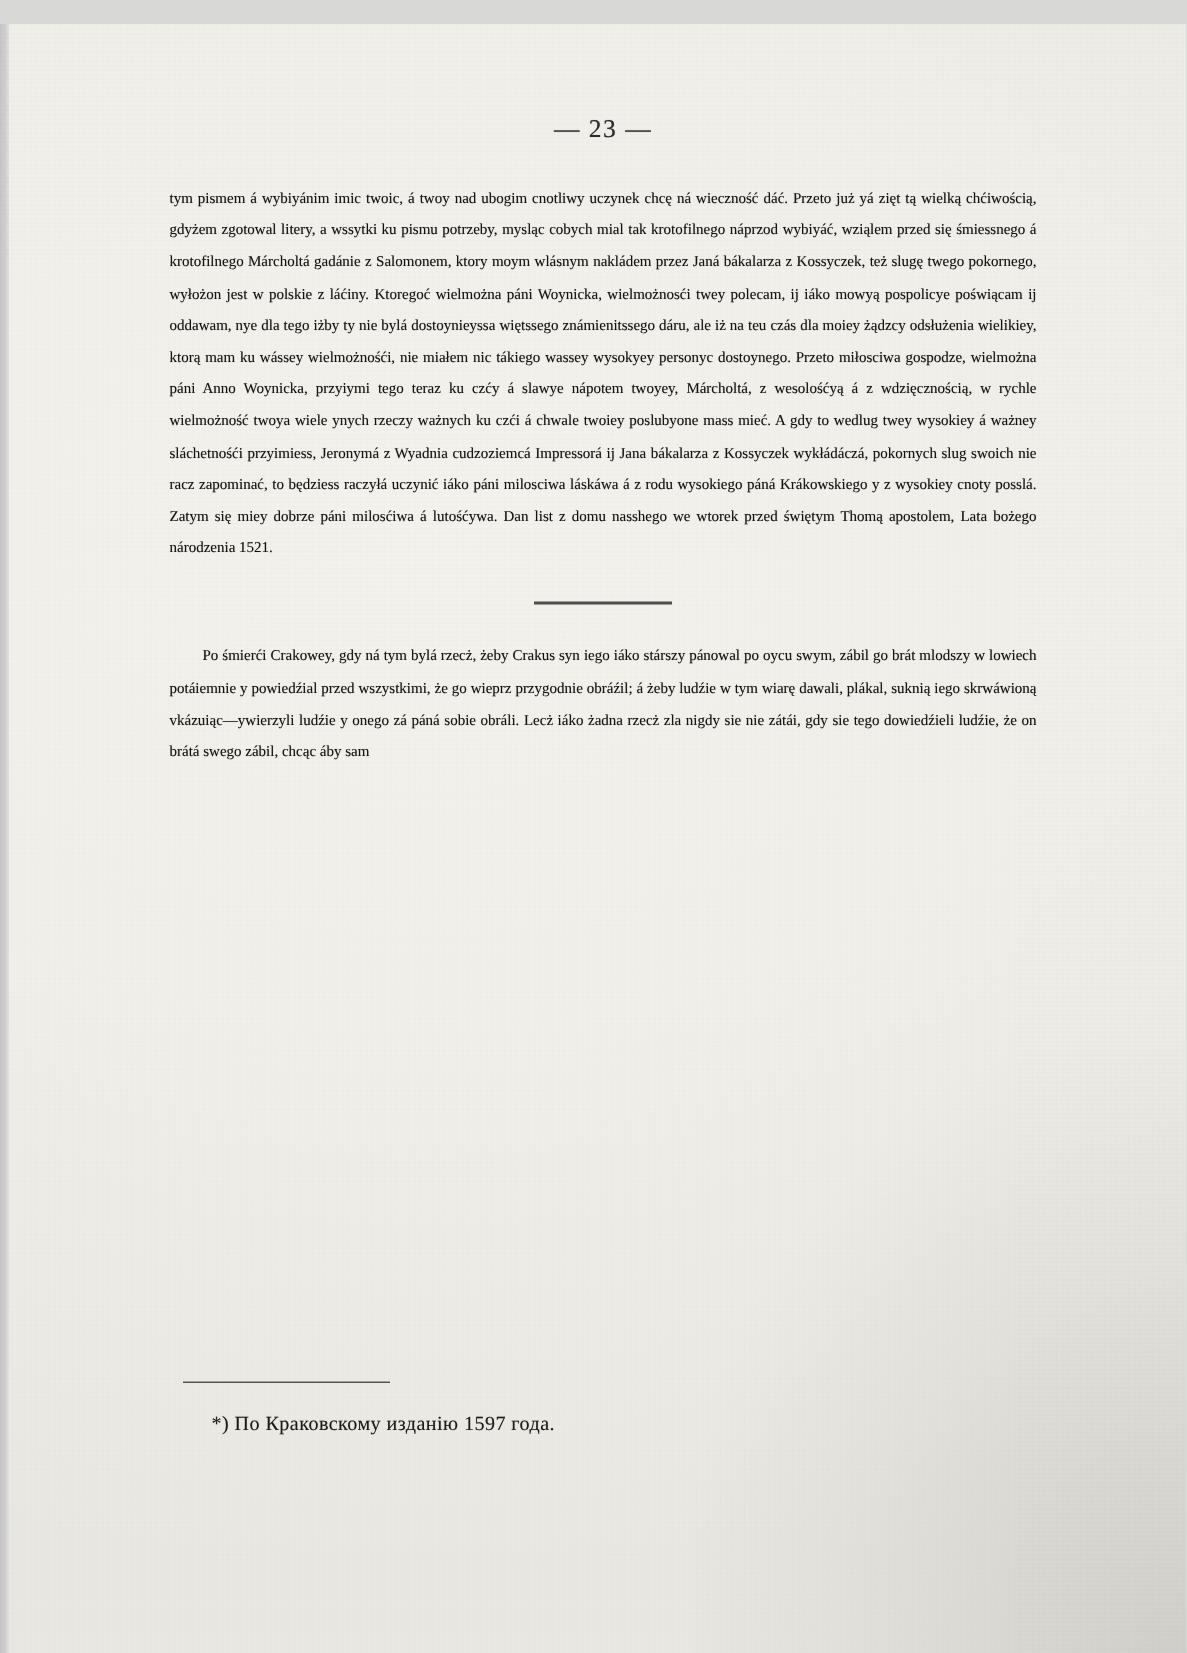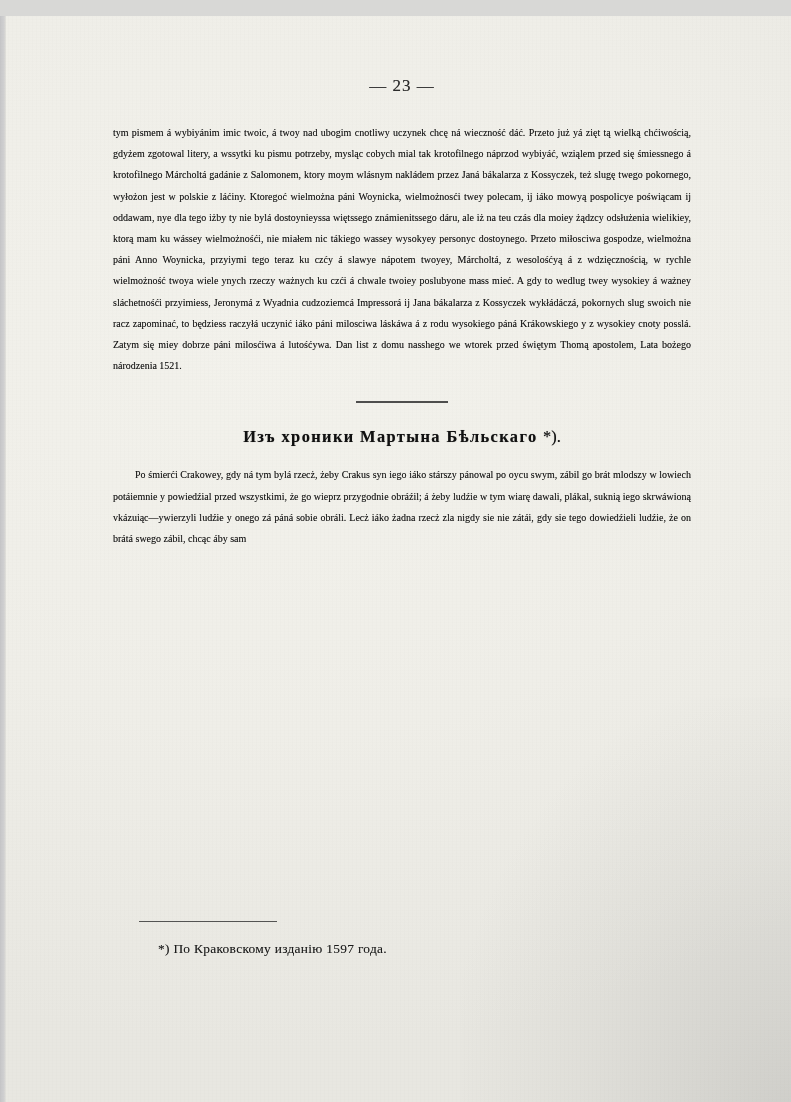--- a/index.html
+++ b/index.html
@@ -91,21 +91,21 @@
     color: #101010;
     text-shadow: 0 0 .7px rgba(0,0,0,.5);
   }
   .section-heading .ast {
     font-weight: normal;
     letter-spacing: 0;
   }
 
   #footnote-zone {
     position: absolute;
-    left: 130px;
+    left: 113px;
     top: 905px;
     width: 578px;
   }
   .rule-footnote {
     width: 138px;
     height: 0;
     border: 0;
     border-top: 1.5px solid #3a3a3a;
     margin: 0 0 18px 9px;
     opacity: .85;
@@ -127,24 +127,20 @@
   <div id="gutter-left"></div>
 
   <div id="content">
 
     <div class="folio">— 23 —</div>
 
     <p class="body-par">tym pismem á wybiyánim imic twoic, á twoy nad ubogim cnotliwy uczynek chcę ná wieczność dáć. Przeto już yá zięt tą wielką chćiwością, gdyżem zgotowal litery, a wssytki ku pismu potrzeby, mysląc cobych mial tak krotofilnego náprzod wybiyáć, wziąlem przed się śmiessnego á krotofilnego Márcholtá gadánie z Salomonem, ktory moym wlásnym nakládem przez Janá bákalarza z Kossyczek, też slugę twego pokornego, wyłożon jest w polskie z láćiny. Ktoregoć wielmożna páni Woynicka, wielmożnosći twey polecam, ij iáko mowyą pospolicye poświącam ij oddawam, nye dla tego iżby ty nie bylá dostoynieyssa więtssego známienitssego dáru, ale iż na teu czás dla moiey żądzcy odsłużenia wielikiey, ktorą mam ku wássey wielmożnośći, nie miałem nic tákiego wassey wysokyey personyc dostoynego. Przeto miłosciwa gospodze, wielmożna páni Anno Woynicka, przyiymi tego teraz ku czćy á slawye nápotem twoyey, Márcholtá, z wesolośćyą á z wdzięcznością, w rychle wielmożność twoya wiele ynych rzeczy ważnych ku czći á chwale twoiey poslubyone mass mieć. A gdy to wedlug twey wysokiey á ważney sláchetnośći przyimiess, Jeronymá z Wyadnia cudzoziemcá Impressorá ij Jana bákalarza z Kossyczek wykłádáczá, pokornych slug swoich nie racz zapominać, to będziess raczyłá uczynić iáko páni milosciwa láskáwa á z rodu wysokiego páná Krákowskiego y z wysokiey cnoty posslá. Zatym się miey dobrze páni milosćiwa á lutośćywa. Dan list z domu nasshego we wtorek przed świętym Thomą apostolem, Lata bożego národzenia 1521.</p>
 
     <hr class="rule-short">
 
-    <div class="section-heading">
-      <span>Изъ хроники Мартына Бѣльскаго</span>
-      <span class="ast">*).</span>
-    </div>
 
     <p class="body-par indent">Po śmierći Crakowey, gdy ná tym bylá rzecż, żeby Crakus syn iego iáko stárszy pánowal po oycu swym, zábil go brát mlodszy w lowiech potáiemnie y powiedźial przed wszystkimi, że go wieprz przygodnie obráźil; á żeby ludźie w tym wiarę dawali, plákal, suknią iego skrwáwioną vkázuiąc—ywierzyli ludźie y onego zá páná sobie obráli. Lecż iáko żadna rzecż zla nigdy sie nie zátái, gdy sie tego dowiedźieli ludźie, że on brátá swego zábil, chcąc áby sam</p>
 
   </div>
 
   <div id="footnote-zone">
     <hr class="rule-footnote">
     <p class="footnote-text">*) По Краковскому изданію 1597 года.</p>
   </div>
 

